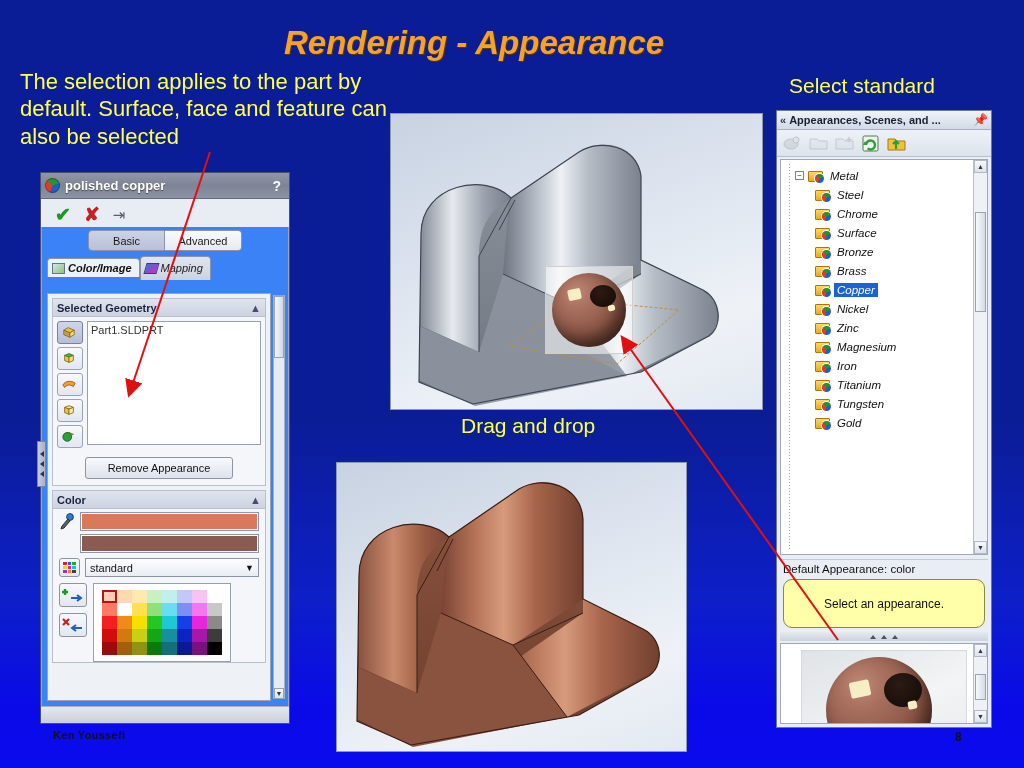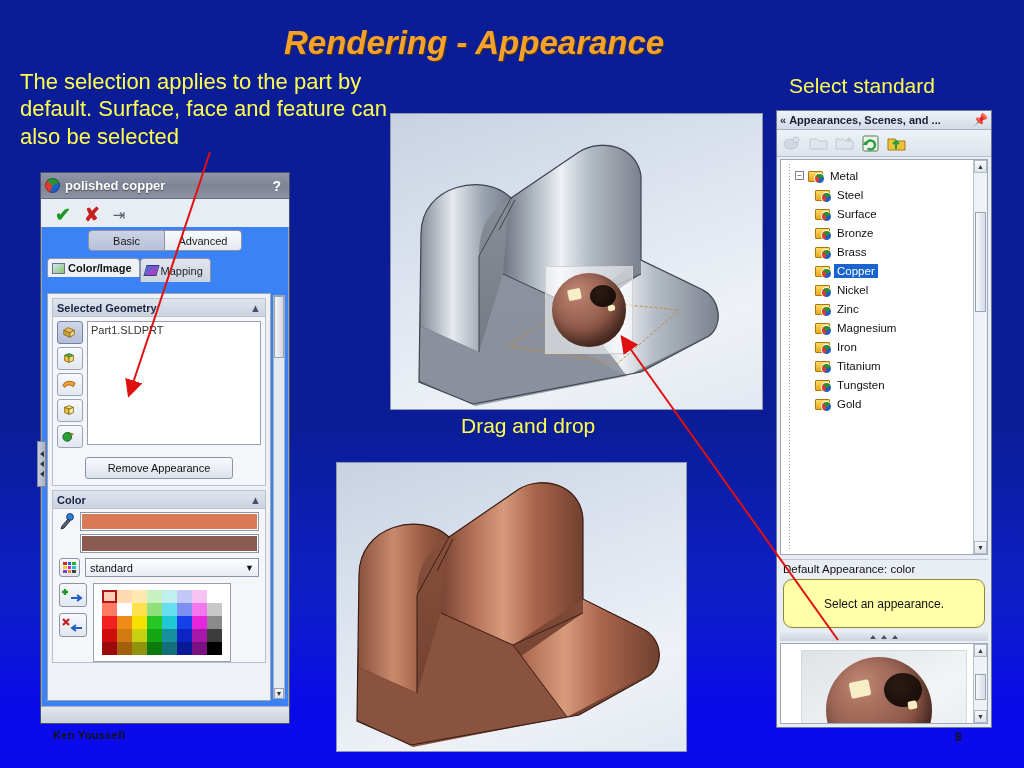--- a/index.html
+++ b/index.html
@@ -62,21 +62,21 @@
   .pin-mark{color:#5a5f6d;font-size:15px;line-height:1;}
 
   .segbtns{display:flex;justify-content:center;margin-top:3px;}
   .segbtn{width:77px;height:21px;font-size:11px;display:flex;align-items:center;
     justify-content:center;border:1px solid #8b93a5;box-sizing:border-box;color:#1a1a1a;}
   .segbtn.left{border-radius:4px 0 0 4px;}
   .segbtn.right{border-radius:0 4px 4px 0;border-left:none;}
   .segbtn.on{background:linear-gradient(to bottom,#cdd3e6,#b9c0d8);font-weight:normal;}
   .segbtn.off{background:linear-gradient(to bottom,#f8fafc,#e6eaf1);}
 
-  .tabs{display:flex;margin:7px 0 0 6px;height:19px;align-items:flex-start;}
+  .tabs{display:flex;margin:7px 0 0 6px;height:19px;align-items:center;font-style:italic;}
   .tab{height:24px;display:flex;align-items:center;gap:3px;padding:0 7px 0 4px;
     font-size:11px;border:1px solid #8b93a5;border-bottom:none;
     border-radius:4px 4px 0 0;box-sizing:border-box;}
   .tab.on{background:#eef1f6;font-weight:bold;color:#111;height:19px;}
   .tab.off{background:linear-gradient(to bottom,#e0e5ee,#ccd3e0);color:#222;}
   .tabico{width:13px;height:11px;border:1px solid #6b7285;box-sizing:border-box;
     background:linear-gradient(135deg,#cfe6f7,#8fc36e);}
   .tabico.map{background:linear-gradient(135deg,#3b6fd8,#d02fc0);border-color:#2a3f80;
     transform:skewX(-16deg);}
 
@@ -173,21 +173,21 @@
     background:#fff;border:1px solid #a0a8b8;box-sizing:border-box;overflow:hidden;}
   .tree-scroll{position:absolute;right:0;top:0;bottom:0;width:13px;
     background:#eef1f6;border-left:1px solid #b9c0cd;}
   .tree-scroll .tthumb{position:absolute;left:1px;right:1px;top:52px;height:100px;
     background:linear-gradient(to right,#f6f8fb,#d5dbe6);border:1px solid #9aa3b4;box-sizing:border-box;}
   .tree-scroll .tup,.tree-scroll .tdn{position:absolute;left:0;right:0;height:13px;
     background:linear-gradient(to bottom,#f6f8fb,#dde3ec);border:1px solid #b2bac7;
     box-sizing:border-box;text-align:center;font-size:7px;line-height:11px;color:#333;}
   .tree-scroll .tup{top:0;} .tree-scroll .tdn{bottom:0;}
   .tnode{display:flex;align-items:center;height:19px;font-size:11.5px;color:#111;gap:4px;}
-  .tnode .lbl{padding:0 3px;line-height:14px;}
+  .tnode .lbl{padding:0 3px;line-height:14px;font-style:italic;}
   .tnode.sel .lbl{background:#1964d0;color:#fff;text-align:center;}
   .expander{width:9px;height:9px;border:1px solid #7b8496;background:#fff;
     font-size:8px;line-height:7px;text-align:center;color:#333;box-sizing:border-box;margin-left:14px;}
   .folder{width:15px;height:13px;position:relative;flex:0 0 auto;}
   .folder .fb{position:absolute;left:0;top:2px;width:15px;height:11px;
     background:linear-gradient(to bottom,#ffd964,#e9a81f);border:1px solid #a9780d;
     border-radius:1px;box-sizing:border-box;}
   .folder .ball{position:absolute;right:-1px;bottom:-1px;width:9px;height:9px;border-radius:50%;
     background:conic-gradient(from 200deg,#e03a2f 0deg 110deg,#2a8f35 110deg 230deg,#1f5fc4 230deg 360deg);
     box-shadow:0 0 0 1px #fff;}
@@ -557,20 +557,28 @@
               <span class="ball"></span>
             </span>
             <span class="lbl">Steel</span>
           </div>
           <div class="tnode">
             <span style="width:30px;display:inline-block"></span>
             <span class="folder">
               <span class="fb"></span>
               <span class="ball"></span>
             </span>
+            <span class="lbl">Chrome</span>
+          </div>
+          <div class="tnode">
+            <span style="width:30px;display:inline-block"></span>
+            <span class="folder">
+              <span class="fb"></span>
+              <span class="ball"></span>
+            </span>
             <span class="lbl">Surface</span>
           </div>
           <div class="tnode">
             <span style="width:30px;display:inline-block"></span>
             <span class="folder">
               <span class="fb"></span>
               <span class="ball"></span>
             </span>
             <span class="lbl">Bronze</span>
           </div>

